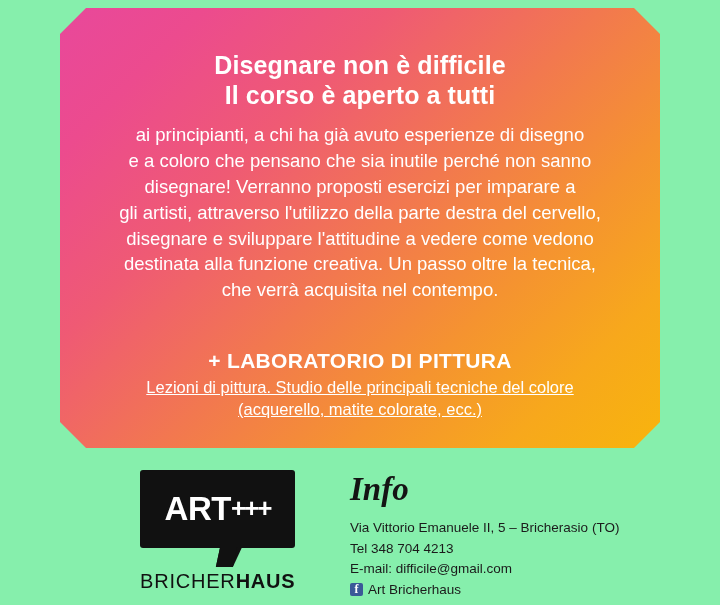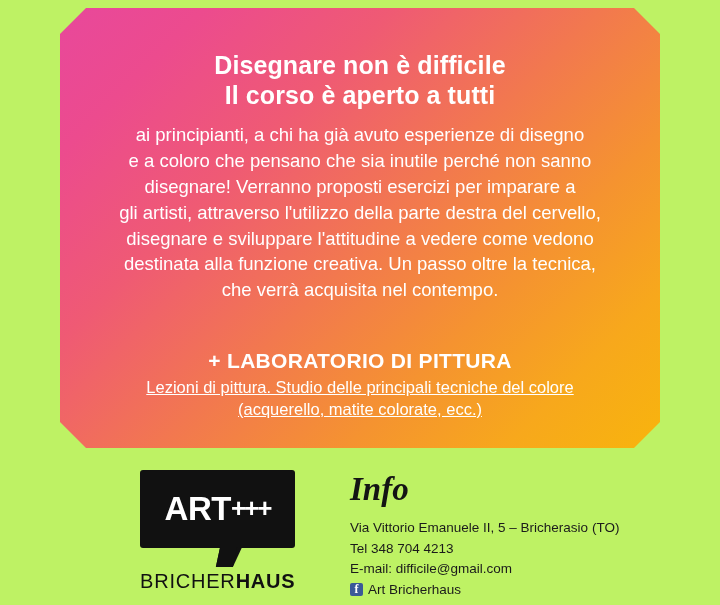--- a/index.html
+++ b/index.html
@@ -5,21 +5,21 @@
   * { box-sizing: border-box; margin: 0; padding: 0; }
   html, body {
     width: 720px; height: 605px;
     background: #ffffff;
     font-family: "Liberation Sans", sans-serif;
     overflow: hidden;
   }
   .poster {
     position: relative;
     width: 720px; height: 605px;
-    background: #bef264;
+    background: #86efac;
   }
 
   
   .card {
     position: absolute;
     left: 60px; top: 8px;
     width: 600px; height: 440px;
     background: linear-gradient(135deg,
         #e8489b 0%,
         #ec4b8e 14%,

